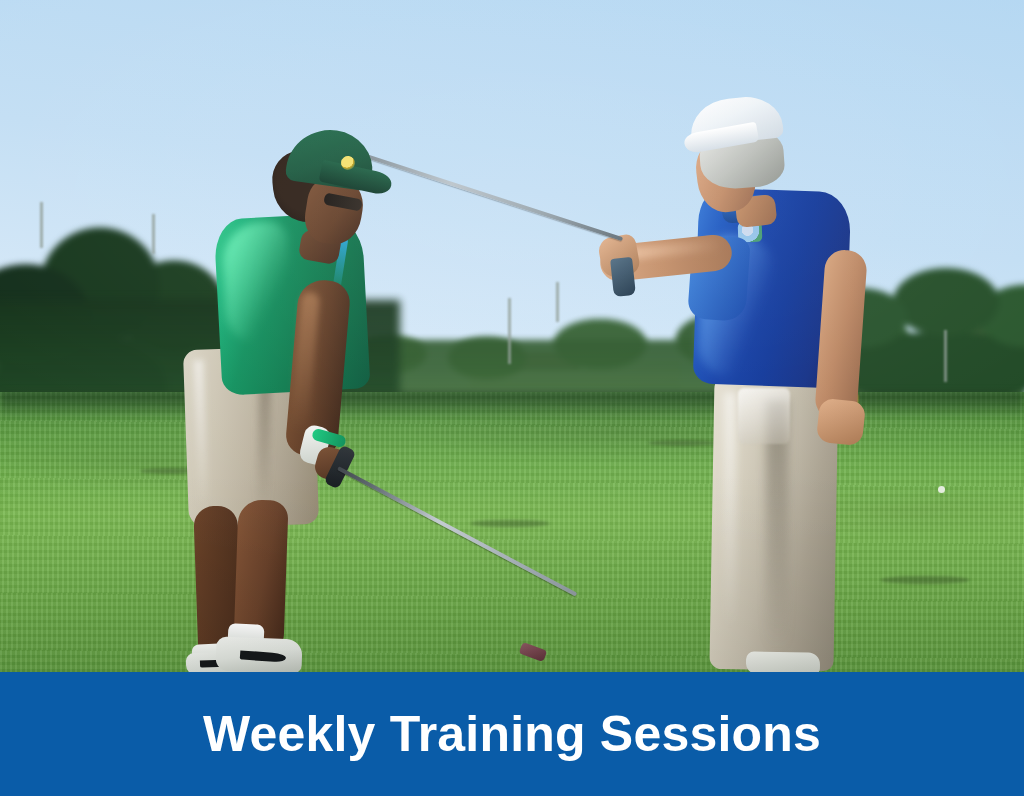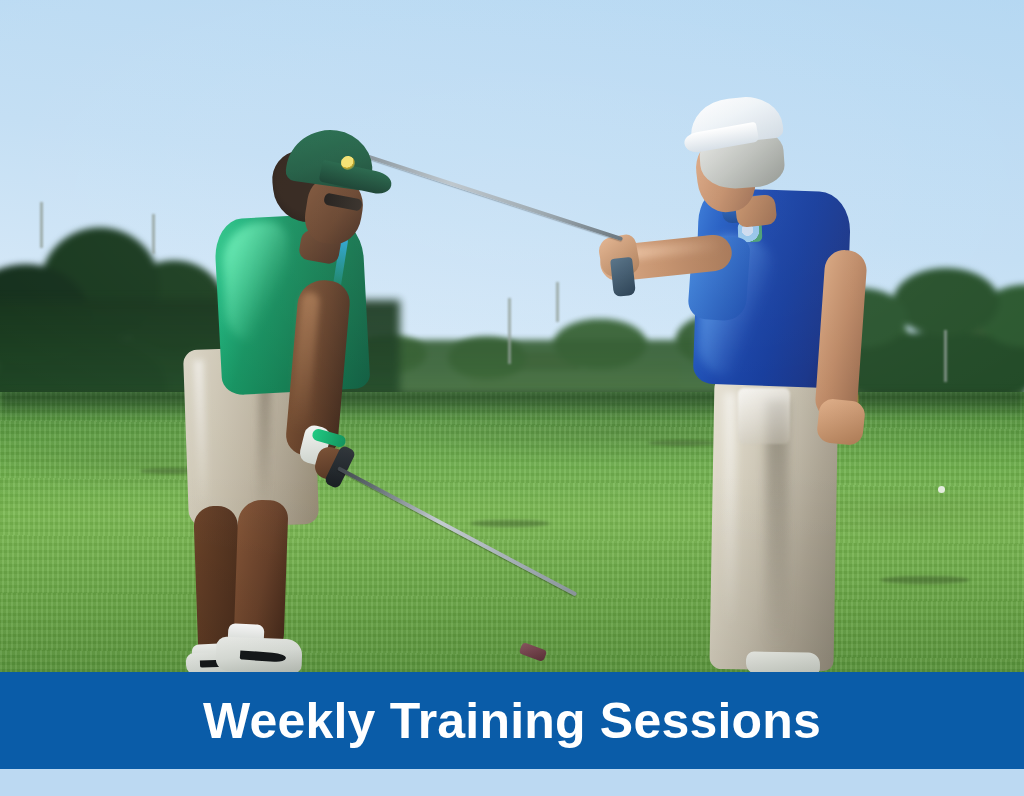--- a/index.html
+++ b/index.html
@@ -471,21 +471,21 @@
     position:absolute; inset:0;
     background:
       radial-gradient(120% 80% at 50% 30%, rgba(255,255,255,.10), rgba(0,0,0,0) 70%),
       linear-gradient(180deg, rgba(255,255,255,0) 70%, rgba(0,0,0,.06) 100%);
     pointer-events:none;
   }
 
   
   .banner {
     position:absolute; left:0; top:672px;
-    width:1024px; height:97px;
+    width:1024px; height:124px;
     background:#0a5ca8;
     display:flex; align-items:center; justify-content:center;
   }
   .banner-title {
     color:#ffffff;
     font-family:"Liberation Sans", sans-serif;
     font-size:50px;
     font-weight:bold;
     letter-spacing:.2px;
     line-height:1;

